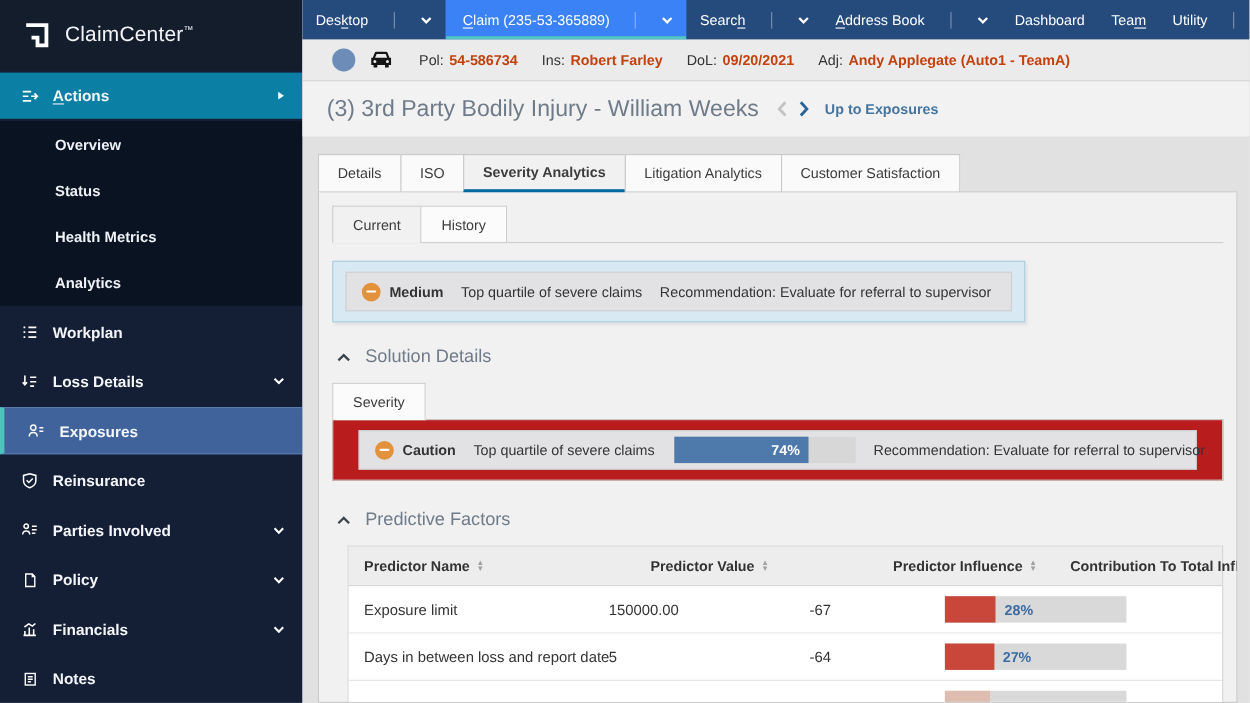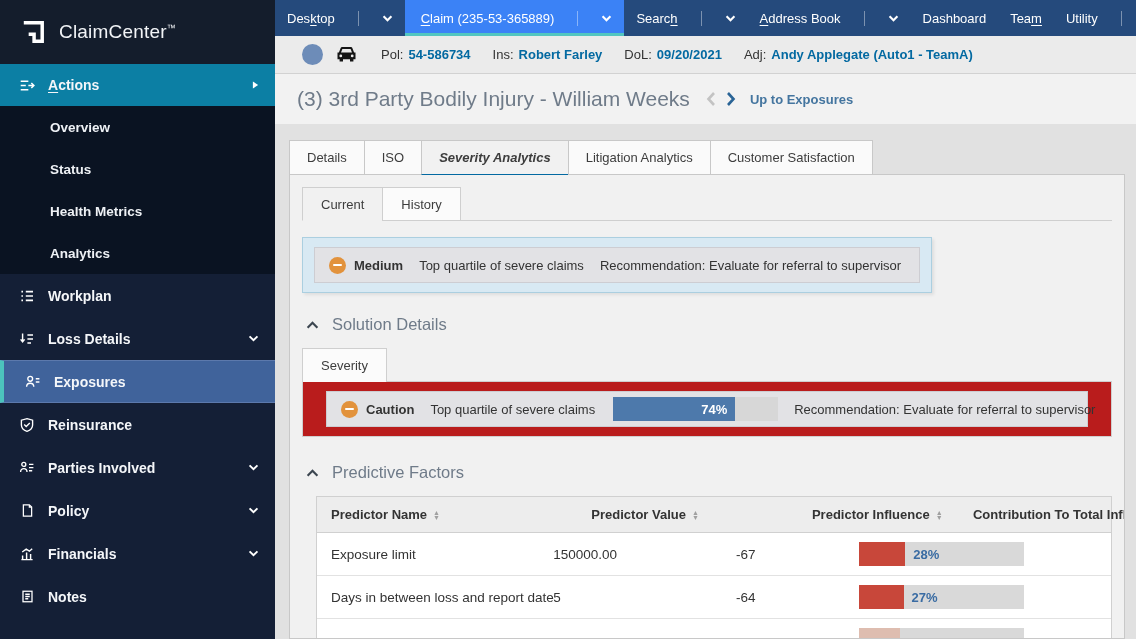--- a/index.html
+++ b/index.html
@@ -1,21 +1,21 @@
 <!DOCTYPE html>
 <html><head>
 <meta charset="utf-8">
 <style>
   * { margin:0; padding:0; box-sizing:border-box; }
   html,body { width:1136px; height:639px; overflow:hidden; }
   body { font-family:"Liberation Sans", sans-serif; font-size:13px; color:#333; background:#e1e1e1; }
   .root { display:flex; width:1136px; height:639px; }
 
   
-  .sidebar { width:275px; flex-shrink:0; background:#141f36; color:#fff; display:flex; flex-direction:column; overflow:hidden; }
+  .sidebar { width:275px; flex-shrink:0; background:#141f36; color:#fff; display:flex; flex-direction:column; overflow:hidden;justify-content:space-between; }
   .logo-row { height:64px; background:#141d2c; display:flex; align-items:center; padding-left:20px; gap:13px; flex-shrink:0; }
   .logo-mark svg { display:block; }
   .logo-text { font-size:19px; font-weight:400; letter-spacing:.2px; color:#f2f4f7; }
   .logo-tm { font-size:9px; vertical-align:super; }
   .side-row { height:42px; display:flex; align-items:center; gap:12px; padding:0 16px 0 18px; font-size:14px; font-weight:600; color:#f4f6f9; flex-shrink:0; cursor:default; }
   .side-row .sicon { width:18px; display:flex; justify-content:center; flex-shrink:0; }
   .side-row .grow { flex:1; }
   .side-row.actions { background:#0c7fa4; }
   .side-group { background:#0a1322; flex-shrink:0; }
   .side-sub { height:42px; display:flex; align-items:center; padding-left:50px; font-size:13.5px; font-weight:600; color:#eef1f5; }
@@ -29,32 +29,32 @@
   .topnav { height:36px; background:#254a7c; display:flex; align-items:stretch; color:#fff; flex-shrink:0; }
   .nav-item { display:flex; align-items:center; padding:0 12px; gap:23px; font-size:13px; cursor:pointer; }
   .nav-item .lbl { white-space:nowrap; }
   .nav-item.active { background:#3b82f6; box-shadow:inset 0 -3px 0 #52c6c0;padding-left:16px; }
   .nav-sep { width:1px; height:15px; background:rgba(255,255,255,.4); }
   .ak { text-decoration:underline; text-underline-offset:2px; }
 
   .claimbar { height:38px; background:#ebebeb; border-bottom:1px solid #d2d2d2; display:flex; align-items:center; padding-left:27px; gap:11px; flex-shrink:0; font-size:13px; color:#333; }
   .cb-circle { width:21px; height:21px; border-radius:50%; background:#6d8cb8; flex-shrink:0; }
   .cb-kv { display:flex; gap:5px; margin-left:11px; white-space:nowrap; }
-  .cb-kv b { color:#0369a1; }
+  .cb-kv b { color:#c2410c; }
 
   .titlerow { height:50px; background:#f2f2f2; display:flex; align-items:center; padding-left:22px; flex-shrink:0; }
   .page-title { font-size:21px; font-weight:400; color:#6f7b89; white-space:nowrap; }
   .tchev { margin-left:16px; display:flex; align-items:center; cursor:pointer; }
   .uplink { margin-left:14px; color:#44759f; font-weight:700; font-size:13px; cursor:pointer; }
 
   
   .card-wrap { flex:1; min-height:0; display:flex; flex-direction:column; margin:0 11px 0 14px; padding-top:6px; }
   .tabstrip { display:flex; border-bottom:1px solid #c8c8c8; padding-left:0; }
   .tab { height:35px; display:flex; align-items:center; padding:0 17px; background:#fafafa; border:1px solid #c8c8c8; margin-right:-1px; margin-bottom:-1px; font-size:13px; color:#3d3d3d; cursor:pointer; white-space:nowrap;margin-top:10px; }
-  .tab.active { background:#f1f1f1; border-bottom:1px solid #0369a1; font-weight:700;font-style:italic; }
+  .tab.active { background:#f1f1f1; border-bottom:3px solid #0369a1; font-weight:700; }
   .card { flex:1; min-height:0; background:#f1f1f1; border:1px solid #c8c8c8; border-top:none; padding:12px; overflow:hidden; }
 
   .subtabstrip { display:flex; border-bottom:1px solid #cfcfcf; }
   .subtab { height:34px; display:flex; align-items:center; padding:0 18px; background:#fbfbfb; border:1px solid #cfcfcf; margin-right:-1px; margin-bottom:-1px; font-size:13px; color:#3d3d3d; cursor:pointer; }
   .subtab.active { background:#f1f1f1; border-bottom:1px solid #f1f1f1; }
 
   .banner-blue { width:630px; margin-top:16px; background:#d8e9f3; border:1px solid #abcfe0; padding:9px 11px; box-shadow:2px 2px 3px rgba(0,0,0,.08); }
   .gray-bar { background:#e2e2e5; border:1px solid #cdcdd2; height:36px; display:flex; align-items:center; padding:0 14px; gap:16px; font-size:13px; color:#333; white-space:nowrap; }
   .chip { display:flex; align-items:center; gap:8px; font-weight:700; }
   .minus-circle { width:17px; height:17px; border-radius:50%; background:#e2923c; display:flex; align-items:center; justify-content:center; flex-shrink:0; }

